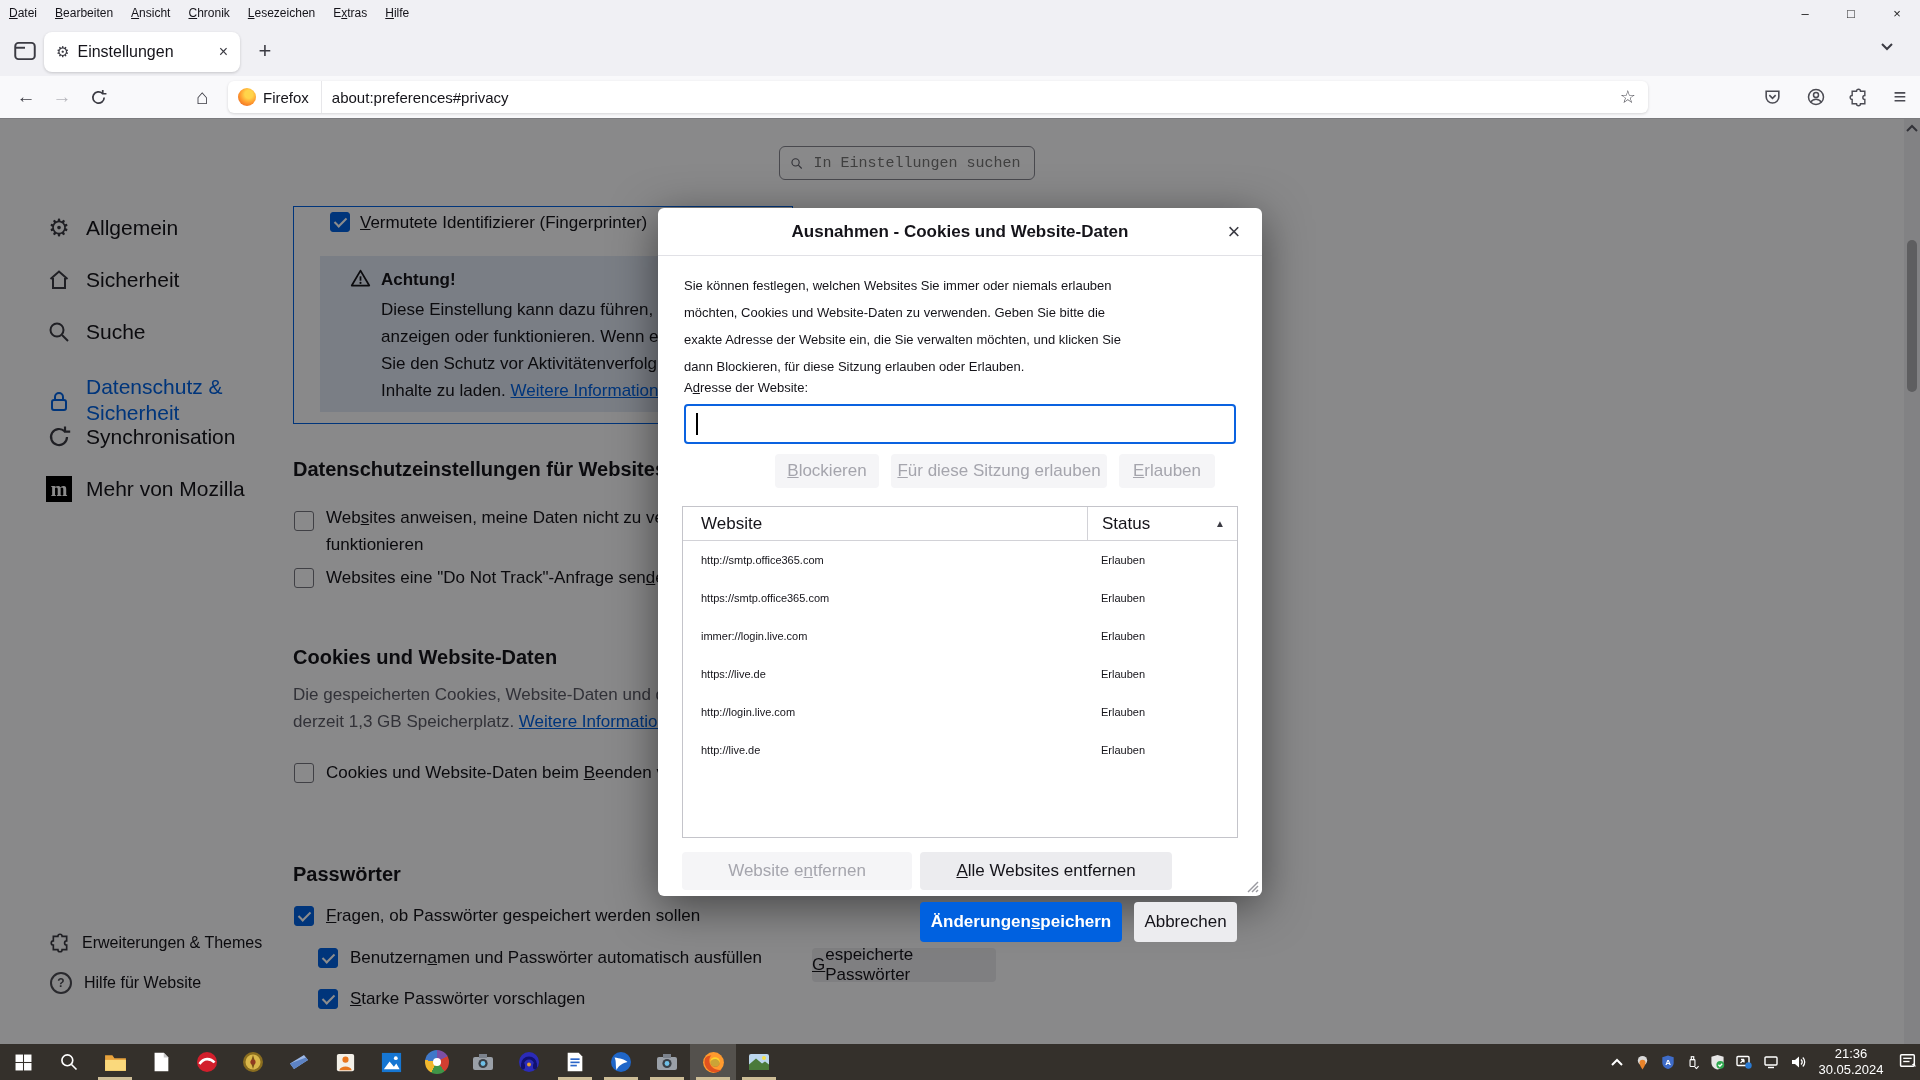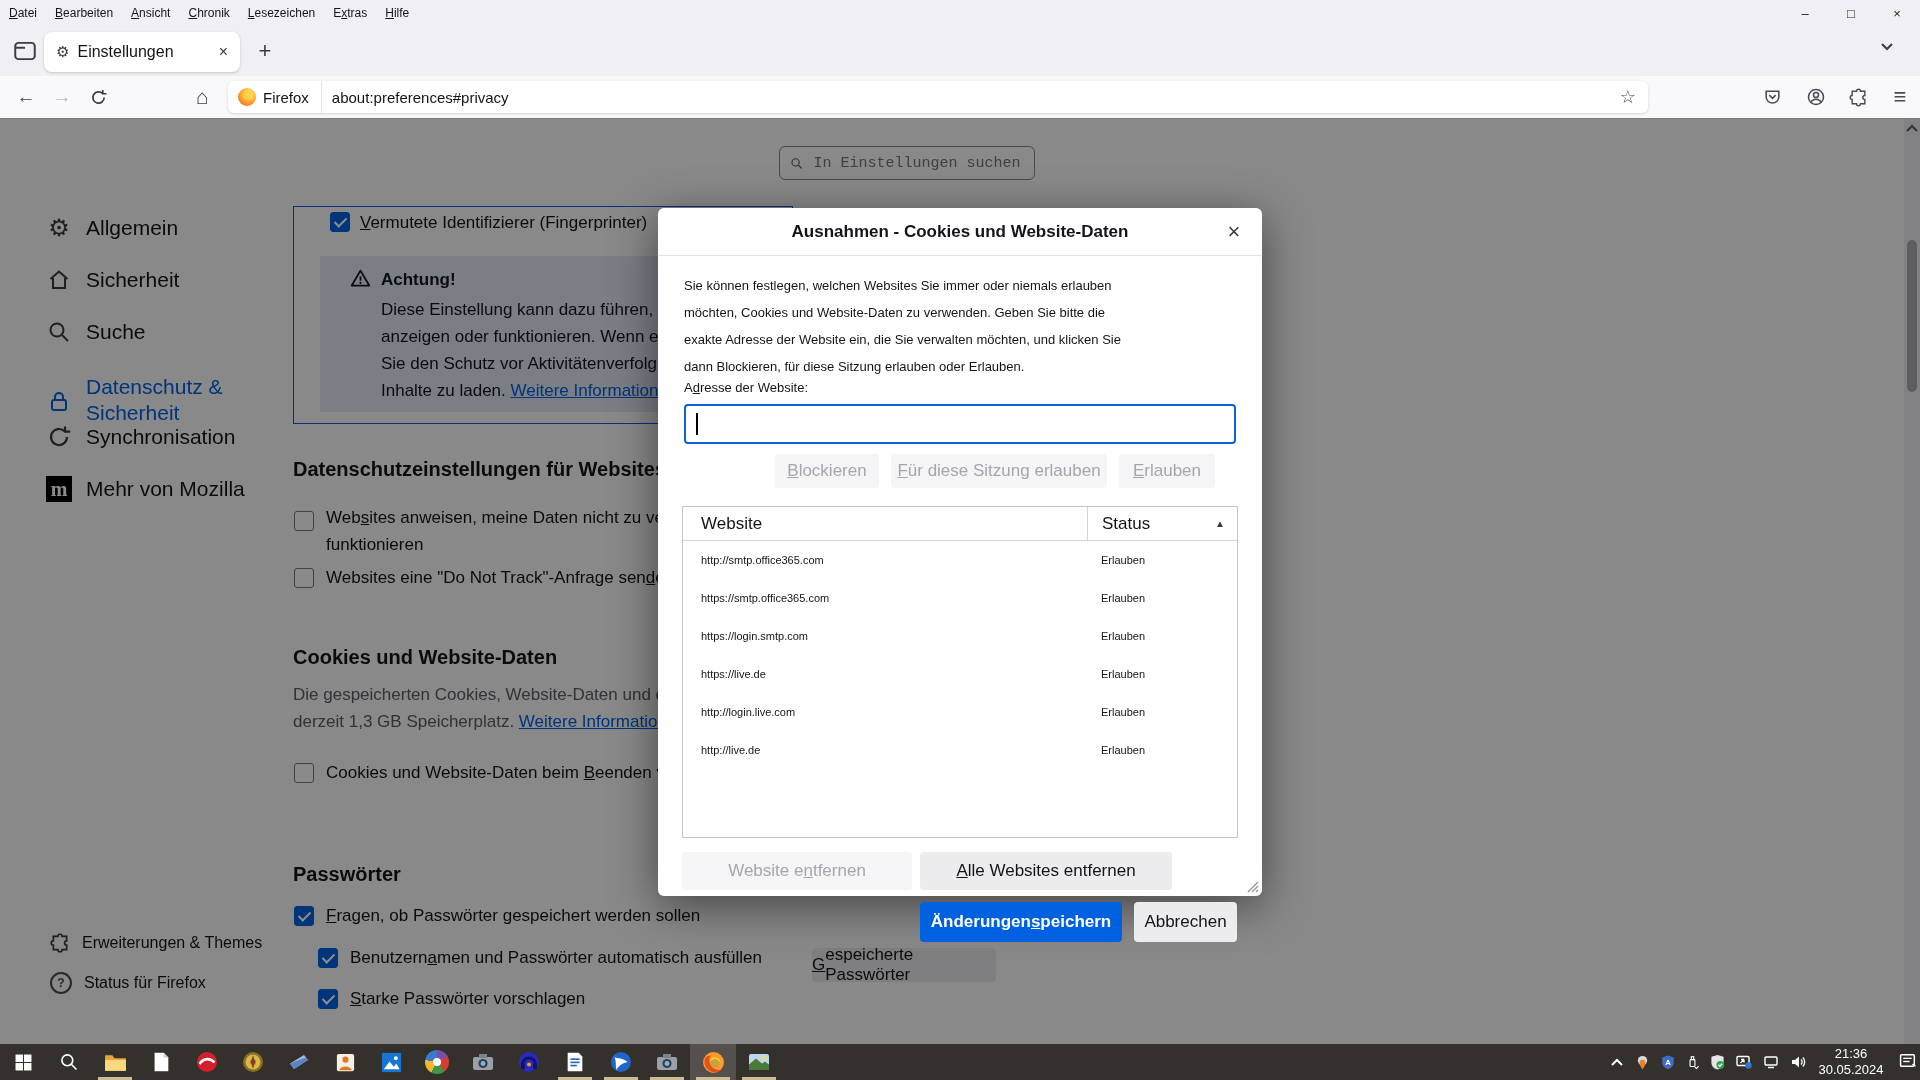--- a/index.html
+++ b/index.html
@@ -229,21 +229,21 @@
   <div class="foot-item a" style="top:928px">
     <span style="color:#3a3a42">
       <svg width="20" height="20" viewBox="0 0 24 24" fill="none" stroke="currentColor" stroke-width="2">
           <path d="M9.5 4a2.5 2.5 0 0 1 5 0H20v5.5a2.5 2.5 0 0 0 0 5V20h-5.5a2.5 2.5 0 0 1-5 0H4v-5.5a2.5 2.5 0 0 1 0-5V4z"></path>
         </svg>
       </span>
     <span>Erweiterungen &amp; Themes</span>
   </div>
   <div class="foot-item a" style="top:968px">
     <span class="qmark">?</span>
-    <span>Status für Firefox</span>
+    <span>Hilfe für Website</span>
   </div>
 
   <div class="bluebox a"></div>
   <span class="cb on a" style="left:330px;top:212px"></span>
   <span class="txt a" style="left:360px;top:213px"><u>V</u>ermutete Identifizierer (Fingerprinter)</span>
 
   <div class="warnbox a"></div>
   <span class="a" style="left:350px;top:268px">
     <svg width="21" height="21" viewBox="0 0 24 24">
         <path d="M12 3 22 20H2z" fill="none" stroke="#15141a" stroke-width="2" stroke-linejoin="round"></path>
@@ -317,21 +317,21 @@
       </div>
       <div class="trow" style="top:34px">
         <span style="left:18px">http://smtp.office365.com</span>
         <span style="left:418px">Erlauben</span>
         </div>
       <div class="trow" style="top:72px">
         <span style="left:18px">https://smtp.office365.com</span>
         <span style="left:418px">Erlauben</span>
         </div>
       <div class="trow" style="top:110px">
-        <span style="left:18px">https://login.smtp.com</span>
+        <span style="left:18px">immer://login.live.com</span>
         <span style="left:418px">Erlauben</span>
         </div>
       <div class="trow" style="top:148px">
         <span style="left:18px">https://live.de</span>
         <span style="left:418px">Erlauben</span>
         </div>
       <div class="trow" style="top:186px">
         <span style="left:18px">http://login.live.com</span>
         <span style="left:418px">Erlauben</span>
         </div>

